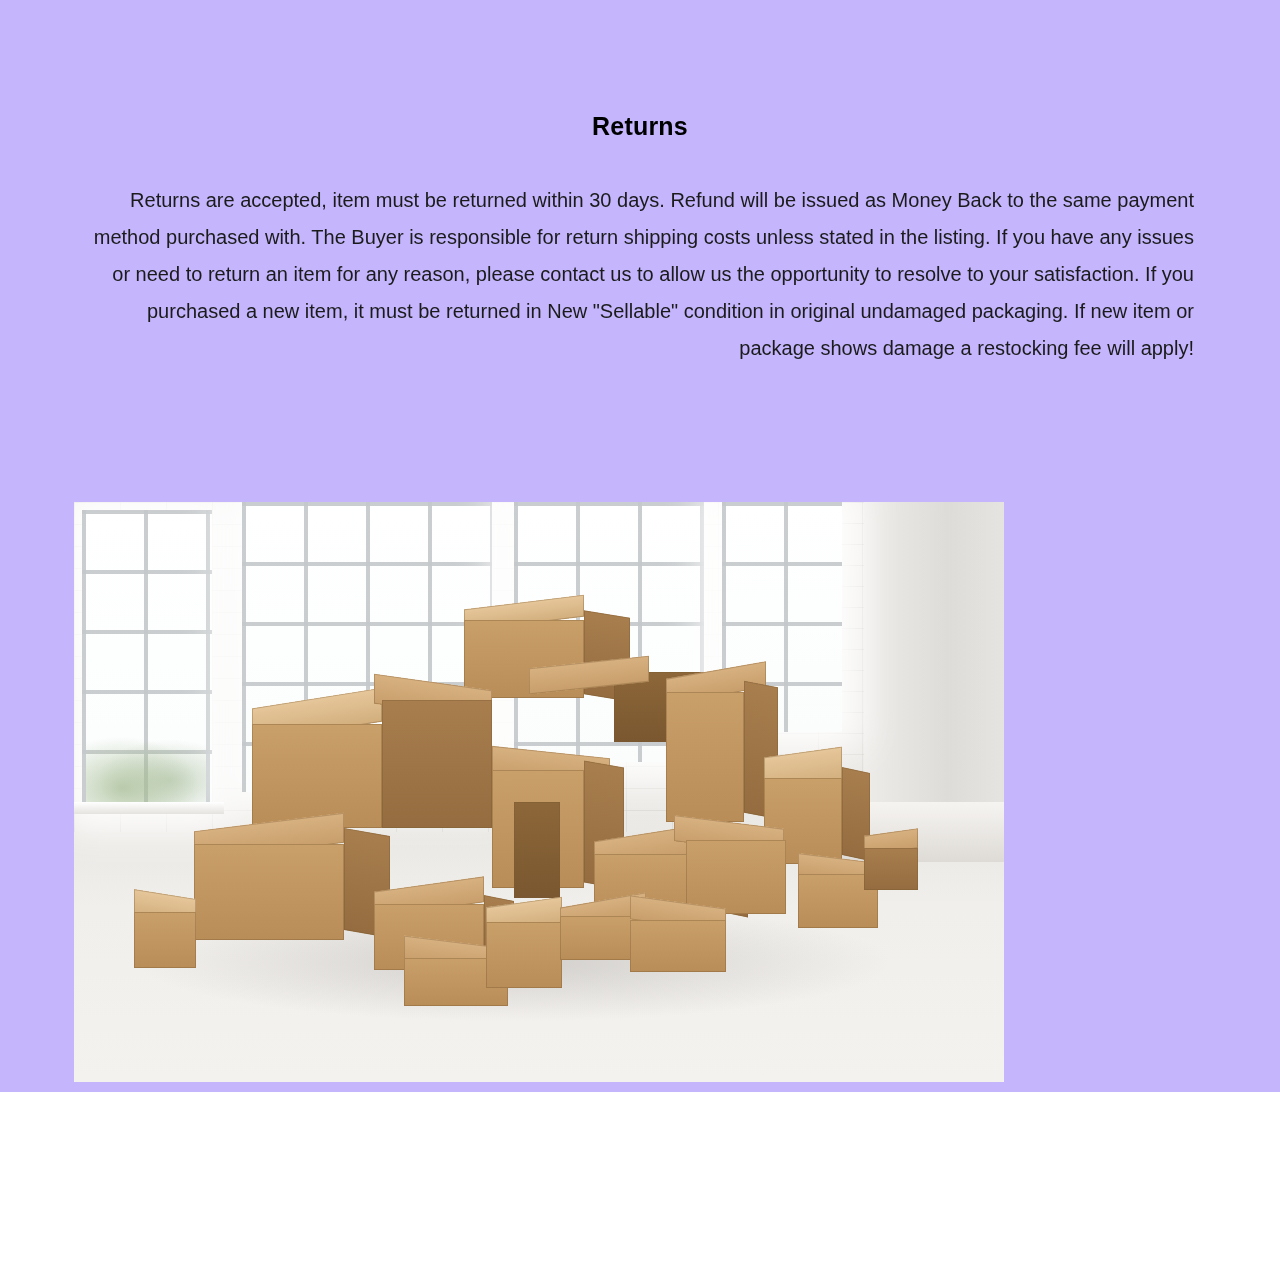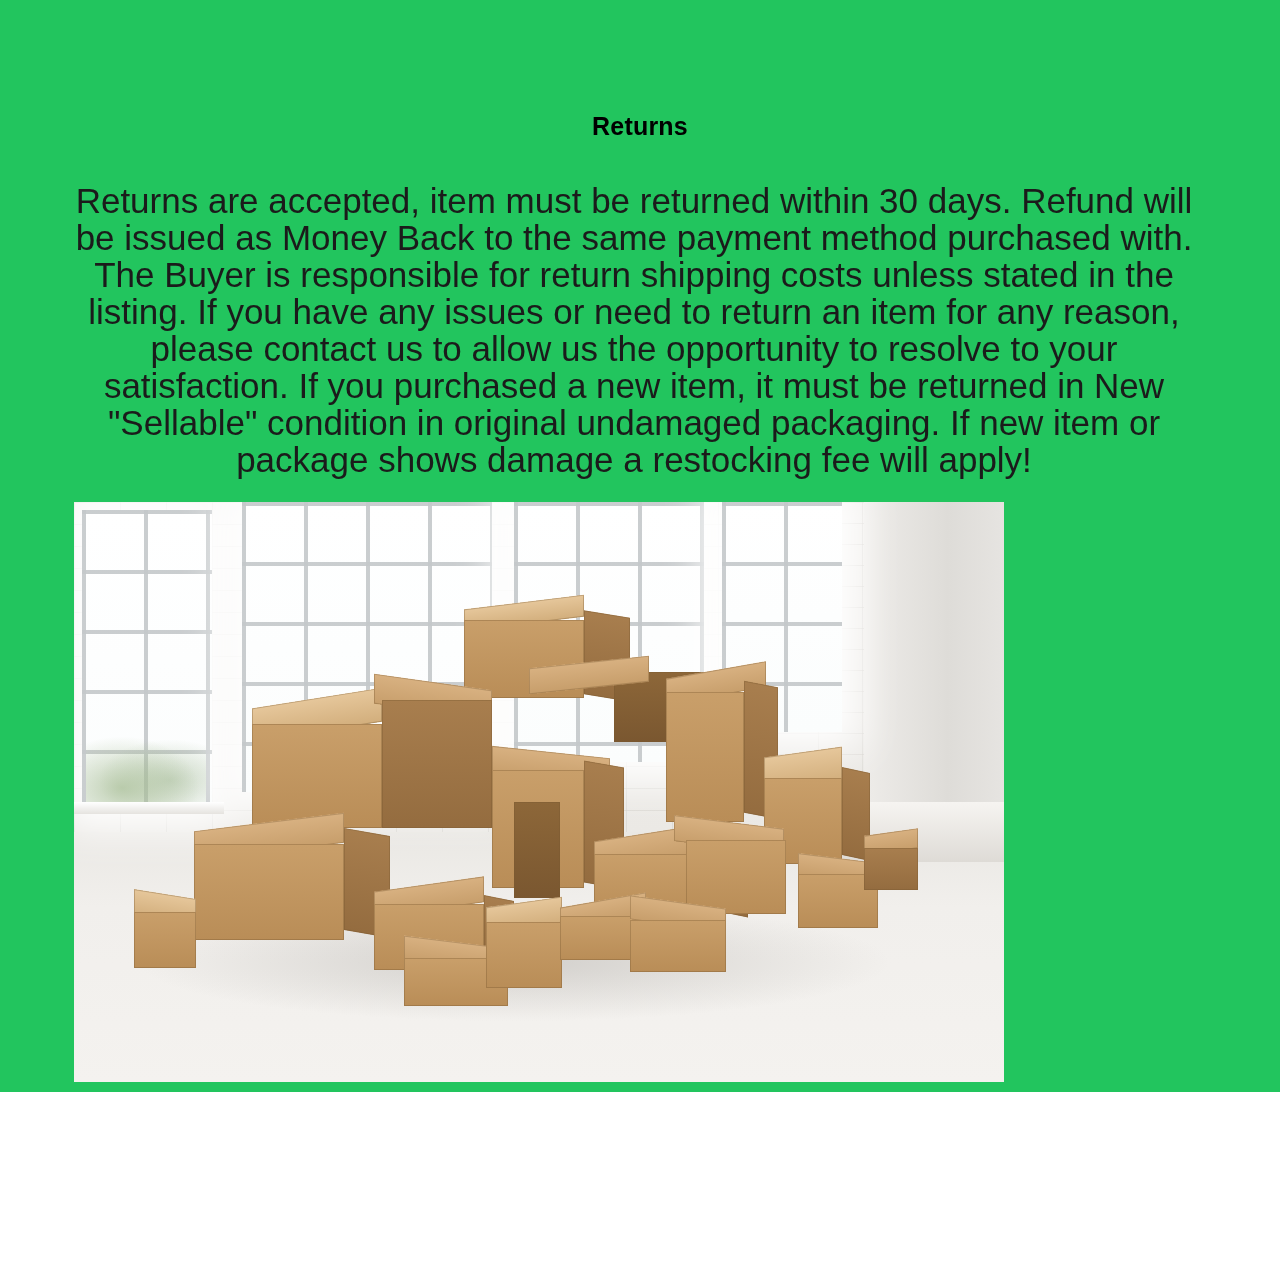--- a/index.html
+++ b/index.html
@@ -11,41 +11,41 @@
     width: 1280px;
     height: 1280px;
     font-family: "Liberation Sans", sans-serif;
     color: #000000;
     overflow: hidden;
   }
   .page {
     position: relative;
     width: 1280px;
     height: 1092px;
-    background: #22c55e;
+    background: #c4b5fd;
   }
   .doc-title {
     position: absolute;
     top: 112px;
     left: 0;
     width: 1280px;
     text-align: center;
     font-size: 25px;
     font-weight: bold;
     letter-spacing: 0.2px;
   }
   .doc-body {
     position: absolute;
     top: 182px;
     left: 74px;
     width: 1120px;
-    font-size: 35px;
+    font-size: 20px;
     line-height: 37px;
     color: #1b1b1b;
-    text-align: center;
+    text-align: right;
   }
   .photo-frame {
     position: absolute;
     top: 502px;
     left: 74px;
     width: 930px;
     height: 580px;
     overflow: hidden;
     background: #ffffff;
   }

